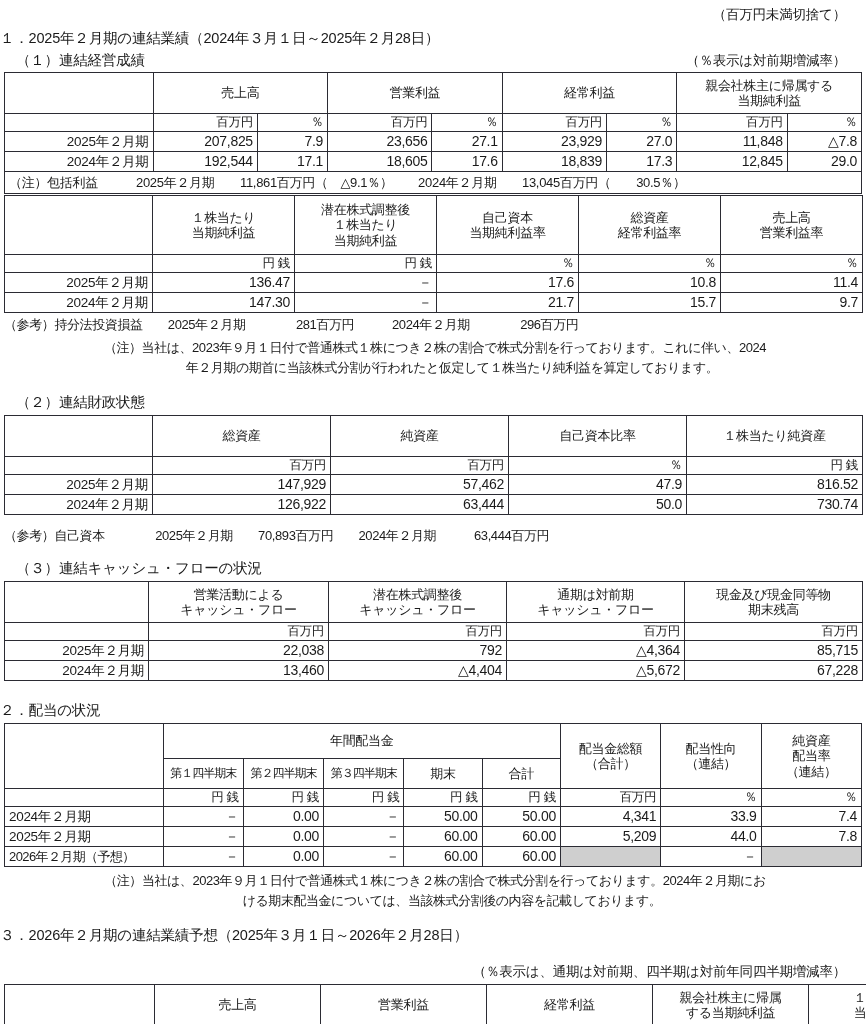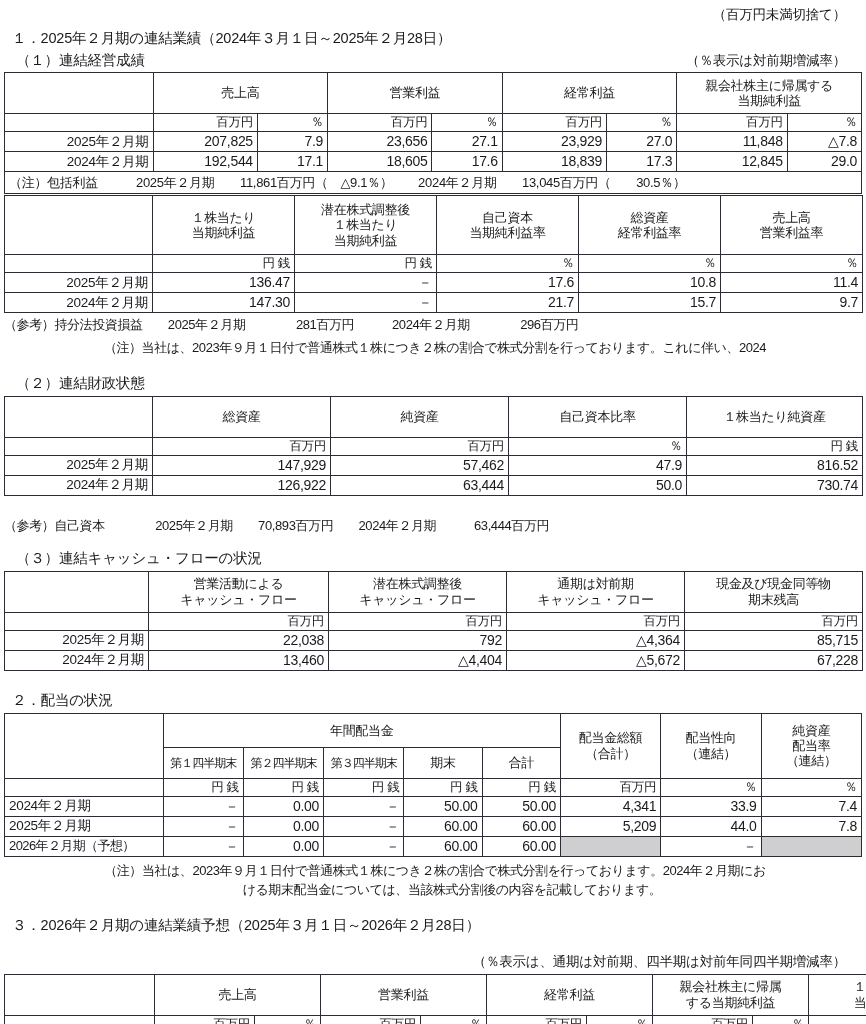--- a/index.html
+++ b/index.html
@@ -27,21 +27,20 @@
   
   .right-note {
     text-align: right;
     font-size: 13.5px;
     padding-right: 20px;
     letter-spacing: -0.2px;
     white-space: nowrap;
   }
   .sec-title {
     font-size: 14.5px;
-    padding-left: 12px;
     letter-spacing: -0.2px;
     white-space: nowrap;
   }
   .sub-title {
     font-size: 14.5px;
     padding-left: 16px;
     letter-spacing: -0.2px;
     white-space: nowrap;
   }
   .note-line {
@@ -252,20 +251,21 @@
       <td class="num">15.7</td>
       <td class="num">9.7</td>
     </tr>
   </tbody>
     </table>
 
   <div class="note-line" style="margin-top:3px;">（参考）持分法投資損益　　2025年２月期　　　　281百万円　　　2024年２月期　　　　296百万円</div>
 
   <div class="note-block" style="margin-top:4px;">
     <span>（注）当社は、2023年９月１日付で普通株式１株につき２株の割合で株式分割を行っております。これに伴い、2024</span>
+    <span class="ind">年２月期の期首に当該株式分割が行われたと仮定して１株当たり純利益を算定しております。</span>
   </div>
 
   <div class="sub-title" style="margin-top:16px;">（２）連結財政状態</div>
 
   <table class="fin" style="margin-top:3px;">
     <colgroup>
       <col style="width:148px">
         <col style="width:178px">
         <col style="width:178px">
       <col style="width:178px">
@@ -296,21 +296,21 @@
     <tr>
       <td class="rowlbl">2024年２月期</td>
       <td class="num">126,922</td>
       <td class="num">63,444</td>
       <td class="num">50.0</td>
       <td class="num">730.74</td>
     </tr>
   </tbody>
     </table>
 
-  <div class="note-line" style="margin-top:21px;">（参考）自己資本　　　　2025年２月期　　70,893百万円　　2024年２月期　　　63,444百万円</div>
+  <div class="note-line" style="margin-top:12px;">（参考）自己資本　　　　2025年２月期　　70,893百万円　　2024年２月期　　　63,444百万円</div>
 
   <div class="sub-title" style="margin-top:14px;">（３）連結キャッシュ・フローの状況</div>
 
   <table class="fin" style="margin-top:3px;">
     <colgroup>
       <col style="width:144px">
         <col style="width:180px">
         <col style="width:178px">
       <col style="width:178px">
         <col style="width:178px">

